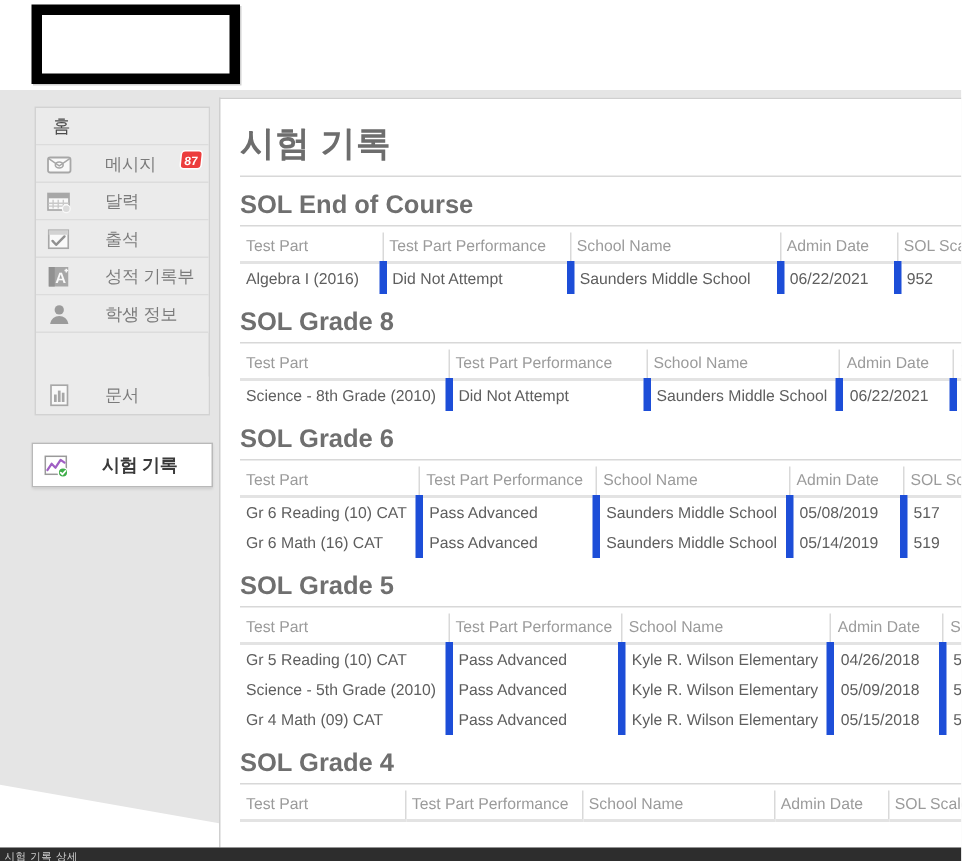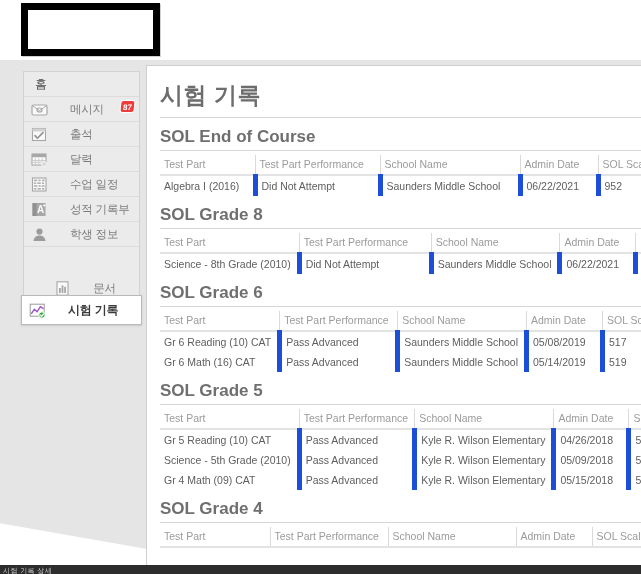--- a/index.html
+++ b/index.html
@@ -72,21 +72,21 @@
   .nav-item {
     position: relative;
     height: 25px;
     display: flex;
     align-items: center;
     padding-left: 7px;
     border-bottom: 1px solid #dcdcdc;
     box-sizing: border-box;
     background: #ebebeb;
   }
-  .nav-item:last-child { border-bottom: none; justify-content: center; }
+  .nav-item:last-child { border-bottom: none; }
   .nav-item .ic {
     width: 17px; height: 17px;
     margin-right: 6px;
     flex: 0 0 17px;
     position: relative;
     opacity: .72;
   }
   .nav-item .lbl {
     font-size: 11.5px;
     color: #7b7b7b;
@@ -401,59 +401,37 @@
               <ellipse cx="8.5" cy="9" rx="2.6" ry="2" fill="#fff" stroke="#8e8e8e" stroke-width="1.1"></ellipse>
               <path d="M1.5 4.8 L8.5 9.6 L15.5 4.8" fill="none" stroke="#8e8e8e" stroke-width="1"></path>
             </svg>
           </span>
           <span class="lbl">메시지</span>
           <span class="nav-badge">87</span>
         </div>
         <div class="nav-item">
           <span class="ic">
             <svg viewBox="0 0 17 17">
-              <rect x="1.5" y="2.5" width="13" height="12" fill="#fff" stroke="#8e8e8e" stroke-width="1.1"></rect>
-              <rect x="1.5" y="2.5" width="13" height="3" fill="#c9c9c9"></rect>
-              <path d="M4 9.6l2.4 2.6L12 6.6" fill="none" stroke="#6f6f6f" stroke-width="1.6" stroke-linecap="round" stroke-linejoin="round"></path>
-            </svg>
-          </span>
-          <span class="lbl">출석</span>
-        </div>
-        <div class="nav-item">
-          <span class="ic">
-            <svg viewBox="0 0 17 17">
               <rect x="1" y="3" width="14" height="11" fill="#fff" stroke="#8e8e8e" stroke-width="1.1"></rect>
               <rect x="1" y="3" width="14" height="3.2" fill="#8e8e8e"></rect>
               <path d="M4.4 7.2V13M7.8 7.2V13M11.2 7.2V13M1.4 9.5H14.8M1.4 11.4H14.8" stroke="#bdbdbd" stroke-width=".9"></path>
               <circle cx="13.2" cy="13.2" r="2.6" fill="#d6d6d6" stroke="#fff" stroke-width=".8"></circle>
             </svg>
           </span>
           <span class="lbl">달력</span>
         </div>
         <div class="nav-item">
           <span class="ic">
             <svg viewBox="0 0 17 17">
-              <rect x="1.5" y="2" width="13.5" height="13" fill="#fff" stroke="#8e8e8e" stroke-width="1.1"></rect>
-              <g fill="#9a9a9a">
-                <rect x="3" y="3.6" width="3.2" height="1.6"></rect>
-                <rect x="7.4" y="3.6" width="2.2" height="1.6"></rect>
-                <rect x="11" y="3.6" width="2.6" height="1.6"></rect>
-                <rect x="3" y="6.4" width="2.2" height="1.6"></rect>
-                <rect x="6.4" y="6.4" width="3.4" height="1.6"></rect>
-                <rect x="11" y="6.4" width="2" height="1.6"></rect>
-                <rect x="3" y="9.2" width="3.4" height="1.6"></rect>
-                <rect x="7.6" y="9.2" width="2" height="1.6"></rect>
-                <rect x="10.6" y="9.2" width="3" height="1.6"></rect>
-                <rect x="3" y="12" width="2.4" height="1.6"></rect>
-                <rect x="6.6" y="12" width="3.2" height="1.6"></rect>
-                <rect x="11" y="12" width="2.4" height="1.6"></rect>
-              </g>
-            </svg>
-          </span>
-          <span class="lbl">수업 일정</span>
+              <rect x="1.5" y="2.5" width="13" height="12" fill="#fff" stroke="#8e8e8e" stroke-width="1.1"></rect>
+              <rect x="1.5" y="2.5" width="13" height="3" fill="#c9c9c9"></rect>
+              <path d="M4 9.6l2.4 2.6L12 6.6" fill="none" stroke="#6f6f6f" stroke-width="1.6" stroke-linecap="round" stroke-linejoin="round"></path>
+            </svg>
+          </span>
+          <span class="lbl">출석</span>
         </div>
         <div class="nav-item">
           <span class="ic">
             <svg viewBox="0 0 17 17">
               <rect x="1.5" y="2" width="13" height="13" fill="#8d8d8d"></rect>
               <rect x="1.5" y="2" width="4" height="13" fill="#6f6f6f"></rect>
               <text x="9.5" y="12.4" font-family="Liberation Sans, sans-serif" font-size="10" font-weight="bold" fill="#ffffff" text-anchor="middle">A</text>
               <path d="M13.2 3.2v2.4M12 4.4h2.4" stroke="#ffffff" stroke-width="1"></path>
             </svg>
           </span>

